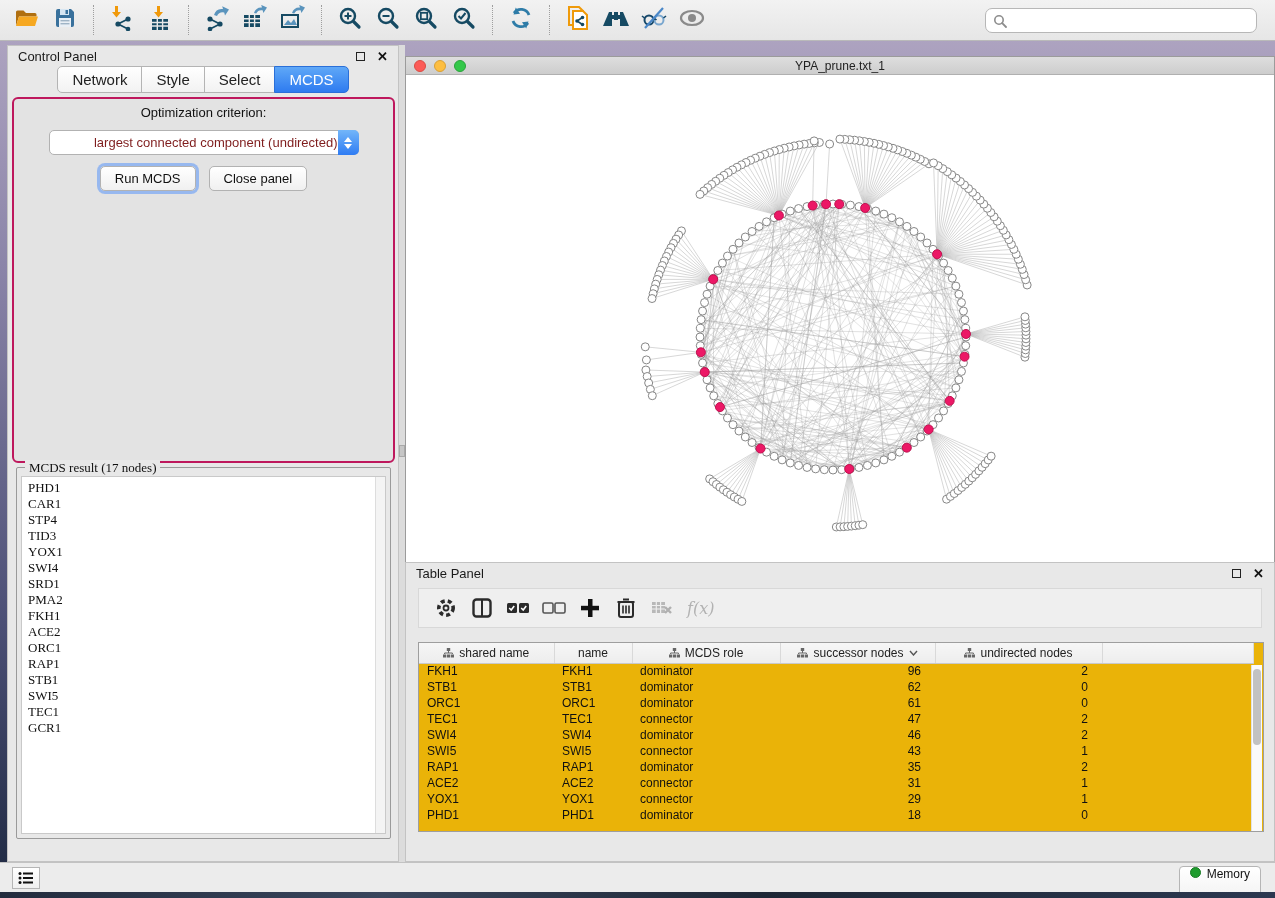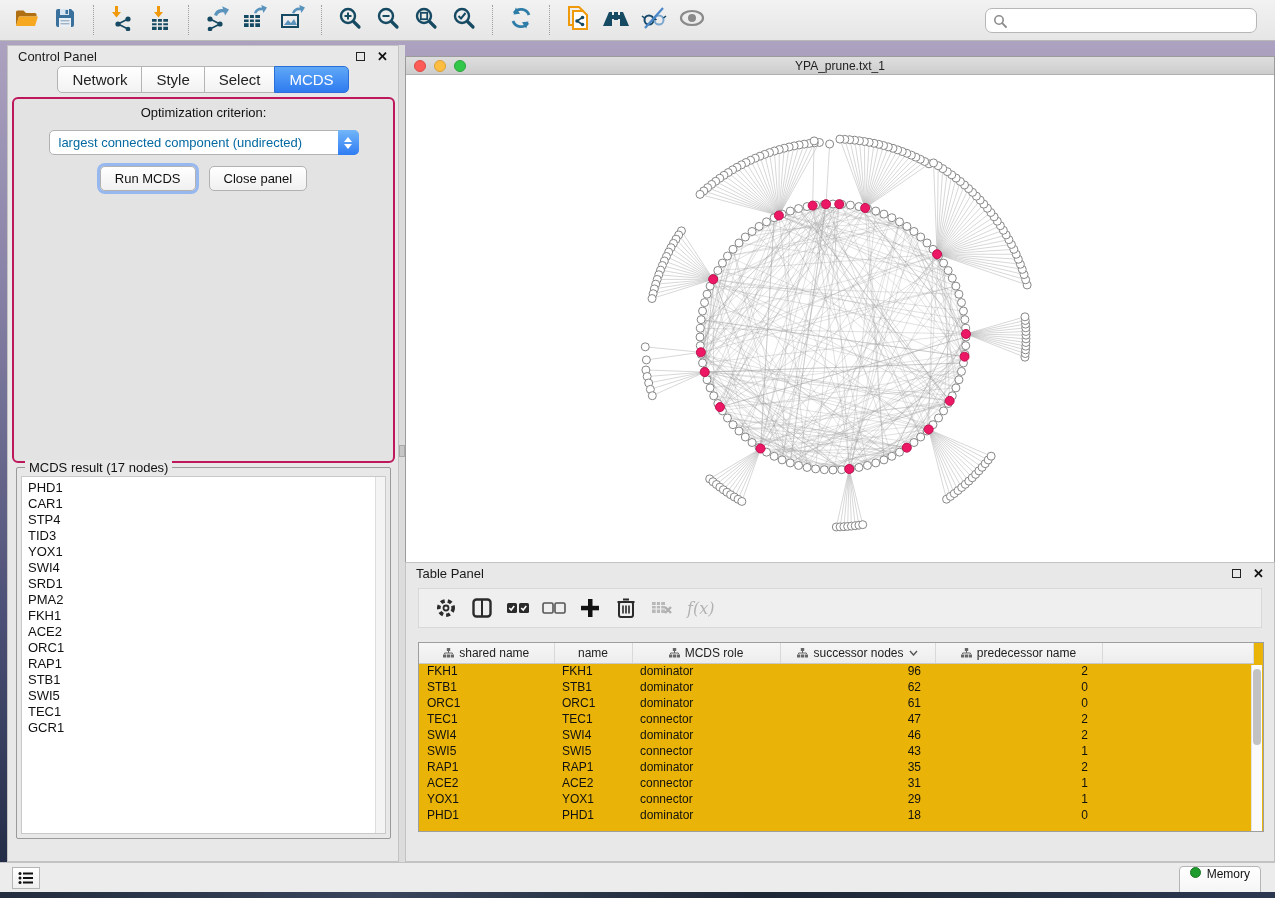--- a/index.html
+++ b/index.html
@@ -22,28 +22,28 @@
   .float-box { width:9px; height:9px; border:1.5px solid #222; margin-right:12px; }
   .close-x { font-size:13px; font-weight:bold; color:#111; line-height:1; }
   .seg-tabs { display:flex; justify-content:center; }
   .seg { border:1px solid #b4b4b4; background:linear-gradient(#ffffff,#f2f2f2); font-size:15px; color:#222; padding:4px 14px; margin-left:-1px; }
   .seg:first-child { border-radius:5px 0 0 5px; margin-left:0; }
   .seg:last-child { border-radius:0 5px 5px 0;text-align:center; }
   .seg.active { background:linear-gradient(#5fa8f7,#2e7bf0); border-color:#2a6fd8; color:#fff; }
   #mcds-subpanel { position:absolute; left:4px; top:51px; width:383px; height:366px; background:#e3e3e3; border:2px solid #be185d; border-radius:6px; padding-top:6px; }
   #opt-label { text-align:center; font-size:13px; color:#111; margin-bottom:10px; }
   #opt-select { width:310px; height:25px; margin:0 auto; background:#fff; border:1px solid #b2b2b2; border-radius:5px; display:flex; align-items:center; position:relative; }
-  #opt-select .sel-text { flex:1; font-size:13px; padding-left:9px; color:#0369a1; white-space:nowrap; }
+  #opt-select .sel-text { flex:1; font-size:13px; padding-left:9px; color:#7f1d1d; white-space:nowrap;text-align:right; }
   .sel-cap { width:21px; height:25px; margin-right:-1px; border-radius:0 5px 5px 0; background:linear-gradient(#73b6f9,#2f7cf3); display:flex; flex-direction:column; align-items:center; justify-content:center; gap:2px; }
   .tri-up { width:0;height:0;border-left:4px solid transparent;border-right:4px solid transparent;border-bottom:5px solid #fff; }
   .tri-dn { width:0;height:0;border-left:4px solid transparent;border-right:4px solid transparent;border-top:5px solid #fff; }
   #btn-row { display:flex; justify-content:center; gap:13px; margin-top:11px; }
   .mac-btn { font-size:13px; color:#111; background:linear-gradient(#ffffff,#f0f0f0); border:1px solid #b2b2b2; border-radius:5px; padding:4px 14px; }
   .mac-btn.focused { box-shadow:0 0 0 3px rgba(90,150,250,0.55); }
-  #mcds-groupbox { position:absolute; left:8px; top:421px; width:375px; height:372px; border:1px solid #9a9a9a; border-radius:2px; }
+  #mcds-groupbox { position:absolute; left:8px; top:421px; width:375px; height:372px; border:1px solid #9a9a9a; border-radius:2px;font-family:Liberation Serif, serif; }
   #mcds-group-title { position:absolute; top:-8px; left:8px; background:#e8e8e8; padding:0 4px; font-size:13px; color:#111; }
   #mcds-list-wrap { position:absolute; left:4px; top:8px; right:4px; bottom:4px; background:#fff; border:1px solid #c9c9c9; overflow:hidden; }
   #mcds-list { list-style:none; padding:3px 0 0 6px; font-size:13px; color:#111; line-height:16px; }
   #mcds-scroll { position:absolute; right:0; top:0; width:10px; height:100%; background:#f4f4f4; border-left:1px solid #ddd; }
 
   
   #v-divider { position:absolute; left:399px; top:45px; width:6px; height:817px; background:#dcdcdc; }
   .grip-v { position:absolute; left:0px; top:400px; width:6px; height:12px; background:#c6c6c6; border:1px solid #a9a9a9; }
 
   
@@ -1147,21 +1147,21 @@
               </th>
               <th style="width: 167px;">
                 <span class="hcell">
                   <svg width="11" height="10" viewBox="0 0 11 10">
                     <rect x="3.8" y="0" width="3.4" height="3" fill="#666"></rect>
                     <path d="M5.5 3 v2 M1.6 5 h7.8 M1.6 5 v1 M9.4 5 v1" stroke="#666" stroke-width="1"></path>
                     <rect x="0" y="6.5" width="3.2" height="3" fill="#666"></rect>
                     <rect x="3.9" y="6.5" width="3.2" height="3" fill="#666"></rect>
                     <rect x="7.8" y="6.5" width="3.2" height="3" fill="#666"></rect>
                   </svg>
-                  <span>predecessor name</span>
+                  <span>undirected nodes</span>
                 </span>
               </th>
               <th style="width: 151px;">
                 <span class="hcell">
                   <span></span>
                 </span>
               </th>
             </tr>
           </thead>
         <tbody id="table-body">

